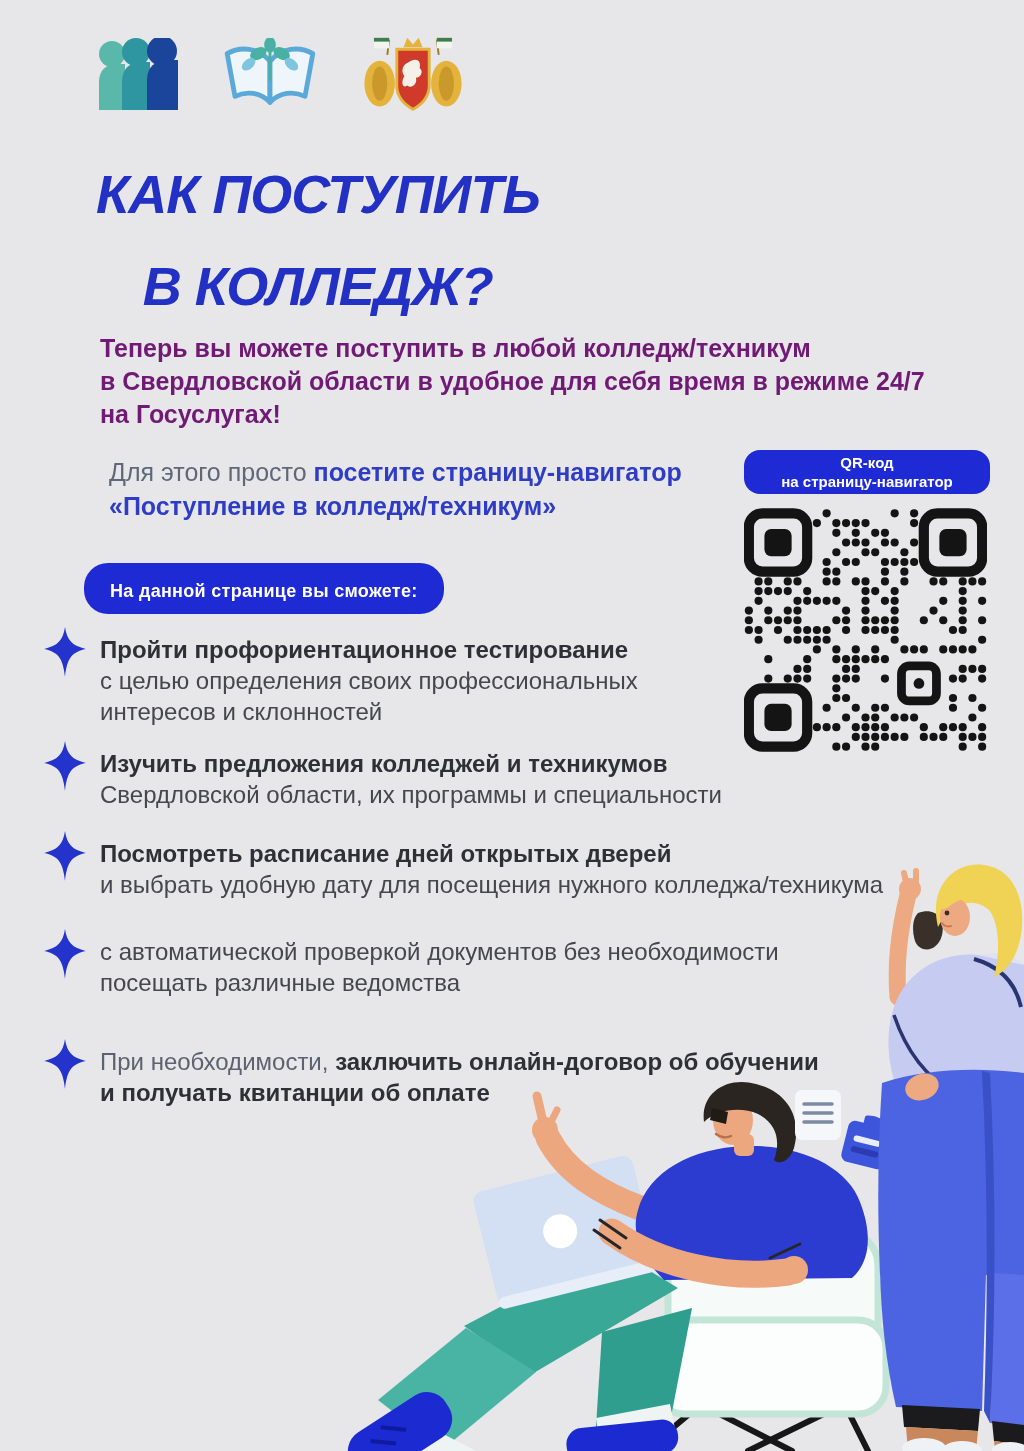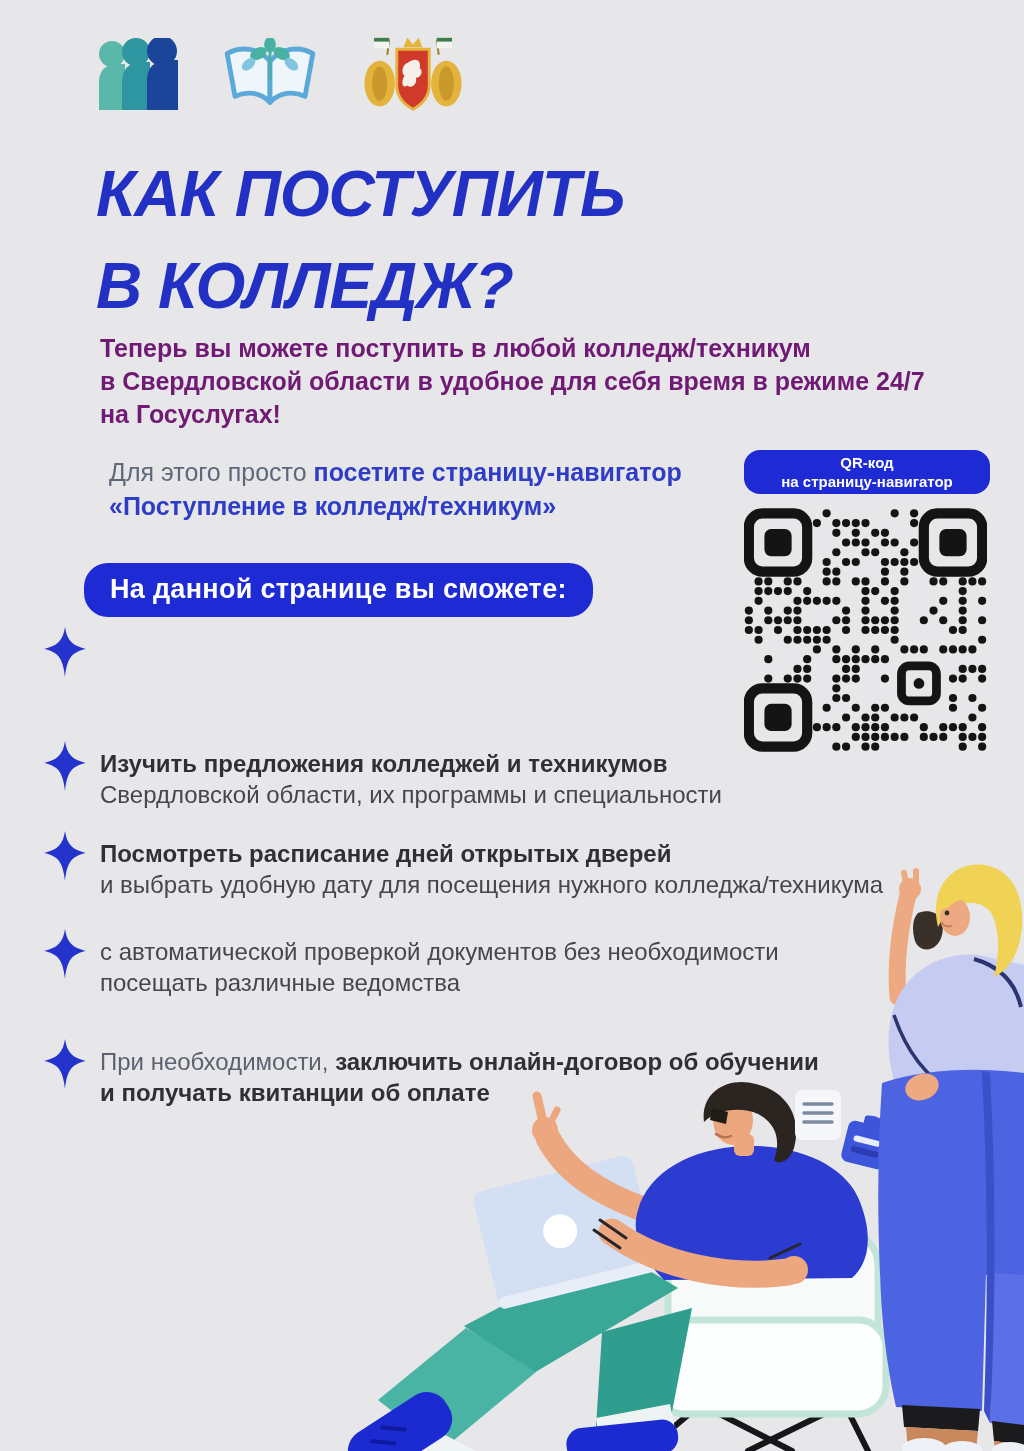--- a/index.html
+++ b/index.html
@@ -5,41 +5,41 @@
   html,body { margin:0; padding:0; background:#cfcfd3; }
   .page {
     position:relative; width:1024px; height:1451px; margin:0 auto;
     background:#e7e7e9; overflow:hidden;
     font-family:"Liberation Sans","DejaVu Sans",sans-serif;
   }
   .abs { position:absolute; }
   .logos { left:98px; top:34px; display:flex; align-items:center; gap:38px; }
   .title {
     left:96px; top:148px; margin:0; white-space:pre-line;
-    font-size:64px; line-height:92px; font-weight:bold; font-style:italic;
-    color:#2230c4; letter-spacing:-1px;
+    font-size:54px; line-height:92px; font-weight:bold; font-style:italic;
+    color:#2230c4; letter-spacing:-1px;text-align:center;
   }
   .lead {
     left:100px; top:332px; margin:0; white-space:pre-line;
     font-size:25px; line-height:33px; font-weight:bold; color:#701a75; max-width:880px;
   }
   .action { left:100px; top:446px; margin:9px; font-size:25px; line-height:34px; max-width:660px; }
   .action-prefix { color:#5e6878; }
   .action-bold { font-weight:bold; color:#2e3cc6; white-space:pre-line; }
   .qr-label {
     left:744px; top:450px; width:246px; height:44px; box-sizing:border-box;
     background:#1e2ad4; border-radius:16px; color:#ffffff;
     font-weight:bold; font-size:15px; line-height:19px;
     display:flex; align-items:center; justify-content:center; text-align:center;
     white-space:pre-line;
   }
   .qr-code { left:744px; top:506px; }
   .badge {
     left:84px; top:563px; background:#1e2ad4; color:#ffffff;
-    font-size:27px; font-weight:bold; padding:11px 26px 12px; border-radius:24px;
+    font-size:18px; font-weight:bold; padding:18px 26px 12px; border-radius:24px;
     letter-spacing:0.3px;
   }
   .item { left:44px; width:950px; display:flex; gap:14px; align-items:flex-start; }
   .sparkle { width:42px; height:50px; flex:none; margin-top:-7px; }
   .sparkle path { fill:#2433cc; }
   .item-text { font-size:24px; line-height:31px; color:#45474d; }
   .it-prefix { color:#5c6270; }
   .it-bold { font-weight:bold; color:#2e3036; white-space:pre-line; }
   .it-rest { white-space:pre-line; }
   .illu { pointer-events:none; }
@@ -314,20 +314,22 @@
       <rect x="157.464" y="157.464" width="34.992000000000004" height="34.992000000000004" rx="7.776000000000001" fill="none" stroke="#141414" stroke-width="8.748000000000001"></rect>
       <circle cx="174.96" cy="174.96" r="5.346000000000001" fill="#141414"></circle>
     </svg>
 
   <div class="abs badge">На данной странице вы сможете:</div>
 
   <div class="abs item" style="top:634px">
     <svg class="sparkle" viewBox="0 0 40 48">
         <path d="M20 0 C22 13 27 18 40 21 C27 24 22 29 20 48 C18 29 13 24 0 21 C13 18 18 13 20 0 Z"></path>
       </svg>
+    <div class="item-text"><span class="it-prefix"></span><span class="it-bold">Пройти профориентационное тестирование</span><div class="it-rest">с целью определения своих профессиональных
+интересов и склонностей</div></div>
   </div>
 
   <div class="abs item" style="top:748px">
     <svg class="sparkle" viewBox="0 0 40 48">
         <path d="M20 0 C22 13 27 18 40 21 C27 24 22 29 20 48 C18 29 13 24 0 21 C13 18 18 13 20 0 Z"></path>
       </svg>
     <div class="item-text"><span class="it-prefix"></span><span class="it-bold">Изучить предложения колледжей и техникумов</span><div class="it-rest">Свердловской области, их программы и специальности</div></div>
   </div>
 
   <div class="abs item" style="top:838px">

